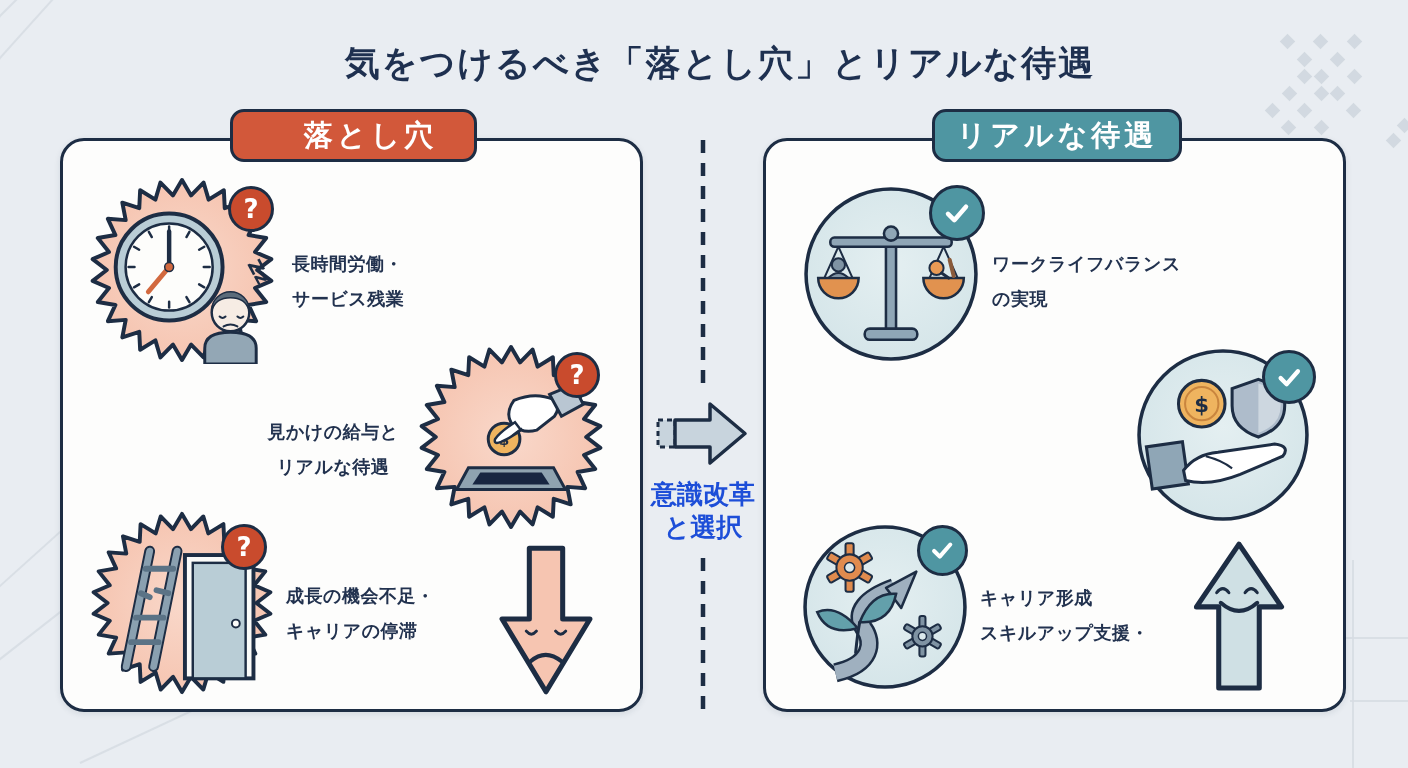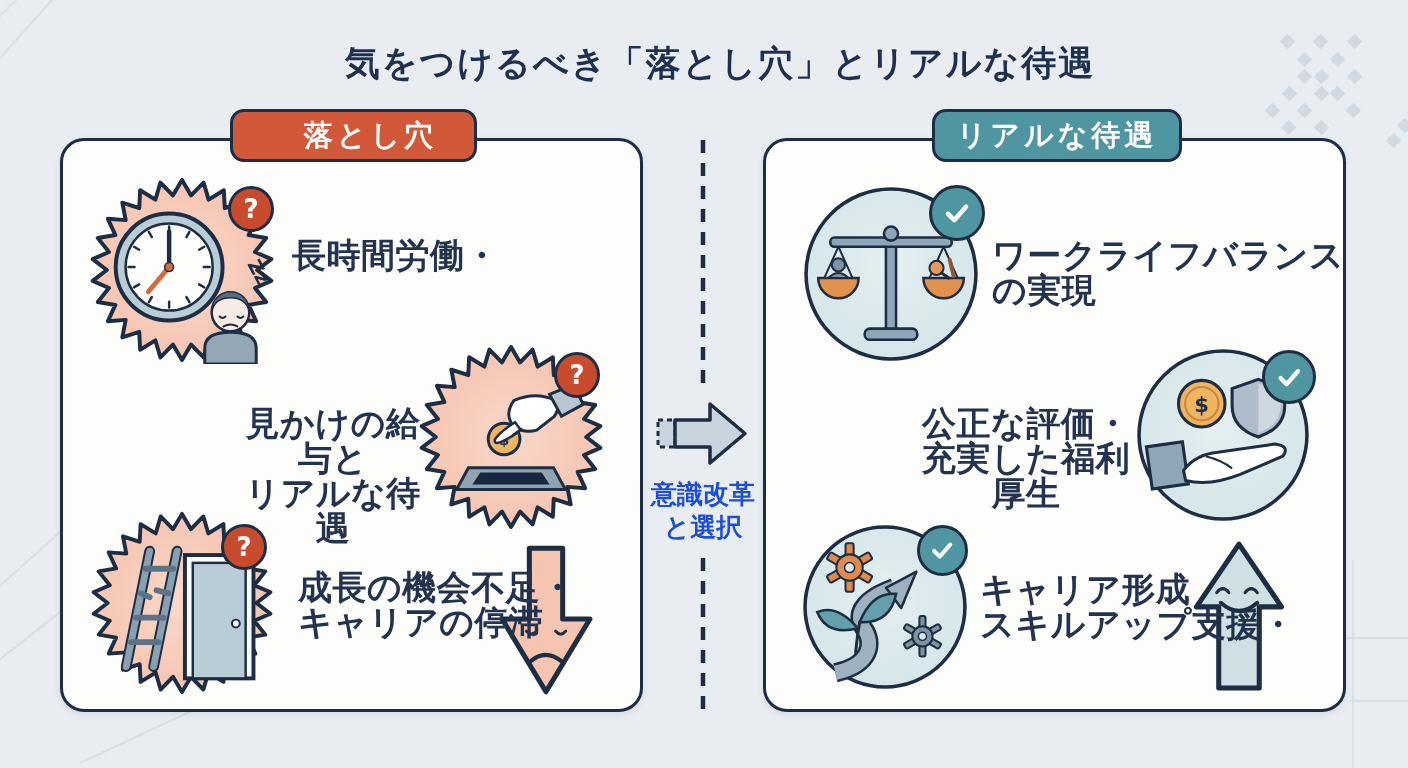--- a/index.html
+++ b/index.html
@@ -7,22 +7,22 @@
           font-family:"DejaVu Sans",sans-serif;color:#22324f;}
   .title{position:absolute;top:24px;left:0;width:100%;text-align:center;margin:16px;
          font-size:35px;font-weight:700;color:#1e3050;letter-spacing:2px;z-index:2;}
   .panel{position:absolute;width:583px;height:574px;background:#fdfdfc;border:3.5px solid #1d2d44;
          border-radius:24px;box-sizing:border-box;box-shadow:0 2px 6px rgba(30,45,70,.10);z-index:1;}
   .hbadge{position:absolute;height:53px;border:3.5px solid #1d2d44;border-radius:14px;
           display:flex;align-items:center;justify-content:center;box-sizing:border-box;
           font-size:29px;font-weight:700;color:#fff;letter-spacing:4px;z-index:4;}
   .hbadge.orange{background:#d2583a;padding-left:34px;}
   .hbadge.teal{background:#4f96a2;}
-  .itext{position:absolute;font-size:34px;font-weight:700;line-height:35px;color:#22324f;
-         letter-spacing:.5px;z-index:2;}
+  .itext{position:absolute;font-size:18px;font-weight:700;line-height:35px;color:#22324f;
+         letter-spacing:.5px;z-index:2;margin-top:8px;}
   .itext span{display:block;}
   .itext.center{text-align:center;}
   .icon{position:absolute;z-index:1;}
   .icon svg{width:100%;height:100%;display:block;}
   .qbadge{position:absolute;border-radius:50%;background:#c94b2d;border:3.5px solid #1d2d44;
           color:#fff;display:flex;align-items:center;justify-content:center;
           font-size:26px;font-weight:700;box-sizing:border-box;z-index:3;}
   .cbadge{position:absolute;border-radius:50%;background:#4f96a2;border:3.5px solid #1d2d44;
           box-sizing:border-box;z-index:3;display:flex;align-items:center;justify-content:center;}
   .cbadge svg{width:72%;height:72%;}
@@ -133,20 +133,21 @@
       <path d="M125,136 a19,19 0 0 1 38,0 q-4,-13 -19,-13 t-19,13 z" fill="#5b6b7a" stroke="#1d2d44" stroke-width="1.5"></path>
       <path d="M133,142 q3,3 6,0 M151,142 q3,3 6,0" stroke="#1d2d44" stroke-width="2" fill="none" stroke-linecap="round"></path>
       <path d="M137,152 q7,-4 14,0" stroke="#1d2d44" stroke-width="2" fill="none" stroke-linecap="round"></path>
     </svg>
   </div>
   <div class="qbadge" style="left:228px;top:186px;width:46px;height:46px">
     <span>?</span>
   </div>
   <div class="itext" style="left:292px;top:238px">
     <span>長時間労働・</span>
+    <span>サービス残業</span>
   </div>
 
   <div class="itext center" style="left:232px;top:406px;width:202px">
     <span>見かけの給与と</span>
     <span>リアルな待遇</span>
   </div>
   <div class="icon" style="left:417px;top:343px;width:188px;height:188px">
     <svg viewBox="0 0 190 190">
       <polygon fill="url(#burstGrad)" stroke="#1d2d44" stroke-width="4" stroke-linejoin="round" points="95.0,4.0 104.2,19.6 116.8,6.6 121.9,23.9 137.3,14.4 138.2,32.5 155.3,26.9 151.9,44.6 169.9,43.3 162.3,59.7 180.1,62.7 168.8,76.8 185.3,84.0 171.0,95.0 185.3,106.0 168.8,113.2 180.1,127.3 162.3,130.3 169.9,146.7 151.9,145.4 155.3,163.1 138.2,157.5 137.3,175.6 121.9,166.1 116.8,183.4 104.2,170.4 95.0,186.0 85.8,170.4 73.2,183.4 68.1,166.1 52.7,175.6 51.8,157.5 34.7,163.1 38.1,145.4 20.1,146.7 27.7,130.3 9.9,127.3 21.2,113.2 4.7,106.0 19.0,95.0 4.7,84.0 21.2,76.8 9.9,62.7 27.7,59.7 20.1,43.3 38.1,44.6 34.7,26.9 51.8,32.5 52.7,14.4 68.1,23.9 73.2,6.6 85.8,19.6"></polygon>
       <polygon points="52,126 138,126 150,148 40,148" fill="#8fa3b0" stroke="#1d2d44" stroke-width="3"></polygon>
@@ -182,21 +183,21 @@
         <line x1="53" y1="85" x2="62" y2="89"></line>
           <line x1="69" y1="82" x2="81" y2="85"></line>
         <line x1="48" y1="110" x2="76" y2="110"></line>
         <line x1="43" y1="135" x2="71" y2="135"></line>
       </g>
     </svg>
   </div>
   <div class="qbadge" style="left:221px;top:524px;width:46px;height:46px">
     <span>?</span>
   </div>
-  <div class="itext" style="left:298px;top:570px">
+  <div class="itext" style="left:286px;top:570px">
     <span>成長の機会不足・</span>
     <span>キャリアの停滞</span>
   </div>
 
   <div class="icon" style="left:498px;top:544px;width:96px;height:152px">
     <svg viewBox="0 0 95 150">
       <polygon points="31,4 64,4 64,74 91,74 47.5,146 4,74 31,74" fill="#f6c5b1" stroke="#1d2d44" stroke-width="5" stroke-linejoin="round"></polygon>
       <path d="M28,86 q5,6 10,0 M57,86 q5,6 10,0" stroke="#1d2d44" stroke-width="3" fill="none" stroke-linecap="round"></path>
       <path d="M32,116 q15,-13 31,0" stroke="#1d2d44" stroke-width="4" fill="none" stroke-linecap="round"></path>
     </svg>
@@ -227,24 +228,20 @@
   <div class="cbadge" style="left:929px;top:185px;width:56px;height:56px">
     <svg viewBox="0 0 40 40">
         <path d="M10 21 L17 28 L30 13" stroke="#fff" stroke-width="5" fill="none" stroke-linecap="round" stroke-linejoin="round"></path>
       </svg>
   </div>
   <div class="itext" style="left:992px;top:238px">
     <span>ワークライフバランス</span>
     <span>の実現</span>
   </div>
 
-  <div class="itext center" style="left:912px;top:406px;width:228px">
-    <span>公正な評価・</span>
-    <span>充実した福利厚生</span>
-  </div>
   <div class="icon" style="left:1135px;top:347px;width:176px;height:176px">
     <svg viewBox="0 0 174 174">
       <circle cx="87" cy="87" r="83" fill="url(#circGrad)" stroke="#1d2d44" stroke-width="3.5"></circle>
       <rect x="14" y="96" width="36" height="42" fill="#8fa6b6" stroke="#1d2d44" stroke-width="3" transform="rotate(-8 32 117)"></rect>
       <path d="M48,122 Q60,106 82,104 L138,96 Q154,98 146,108 L104,126 Q74,138 50,132 Z" fill="#ffffff" stroke="#1d2d44" stroke-width="3"></path>
       <path d="M70,108 Q86,112 96,120" stroke="#1d2d44" stroke-width="2" fill="none"></path>
       <circle cx="66" cy="56" r="23" fill="#efb45f" stroke="#1d2d44" stroke-width="3"></circle>
       <circle cx="66" cy="56" r="16.5" fill="none" stroke="#c9853e" stroke-width="2"></circle>
       <text x="66" y="64" font-size="21" font-weight="bold" fill="#1d2d44" text-anchor="middle">$</text>
       <path d="M122,32 l26,9 v17 q0,22 -26,31 q-26,-9 -26,-31 v-17 z" fill="#aebccb" stroke="#1d2d44" stroke-width="3"></path>

